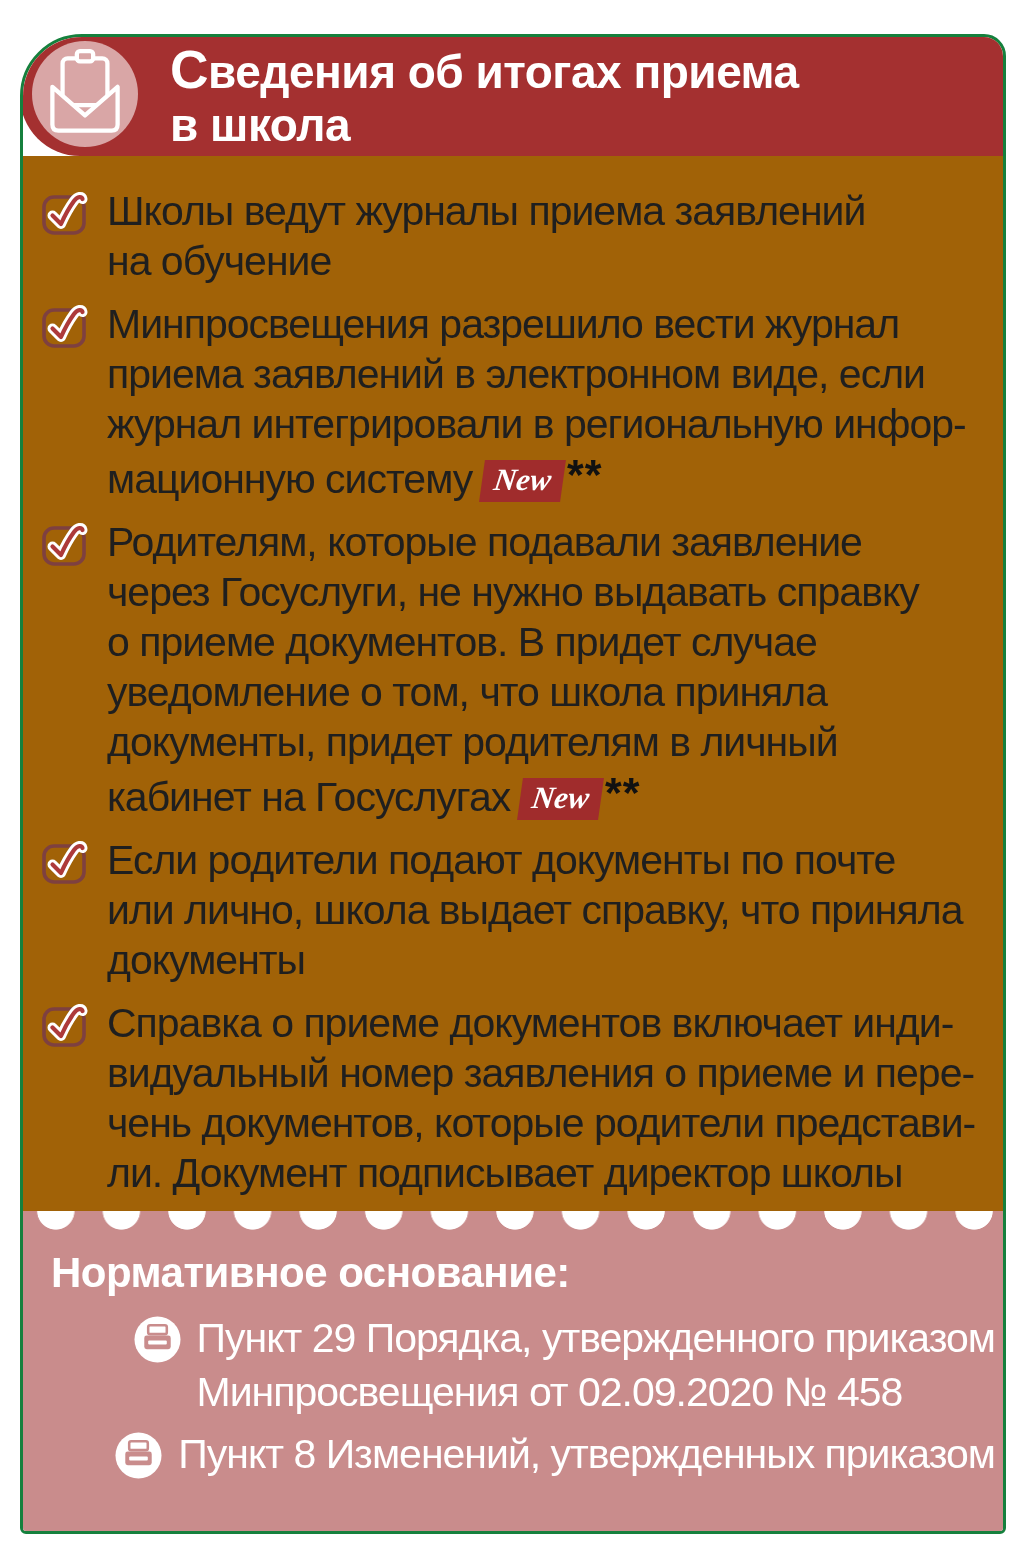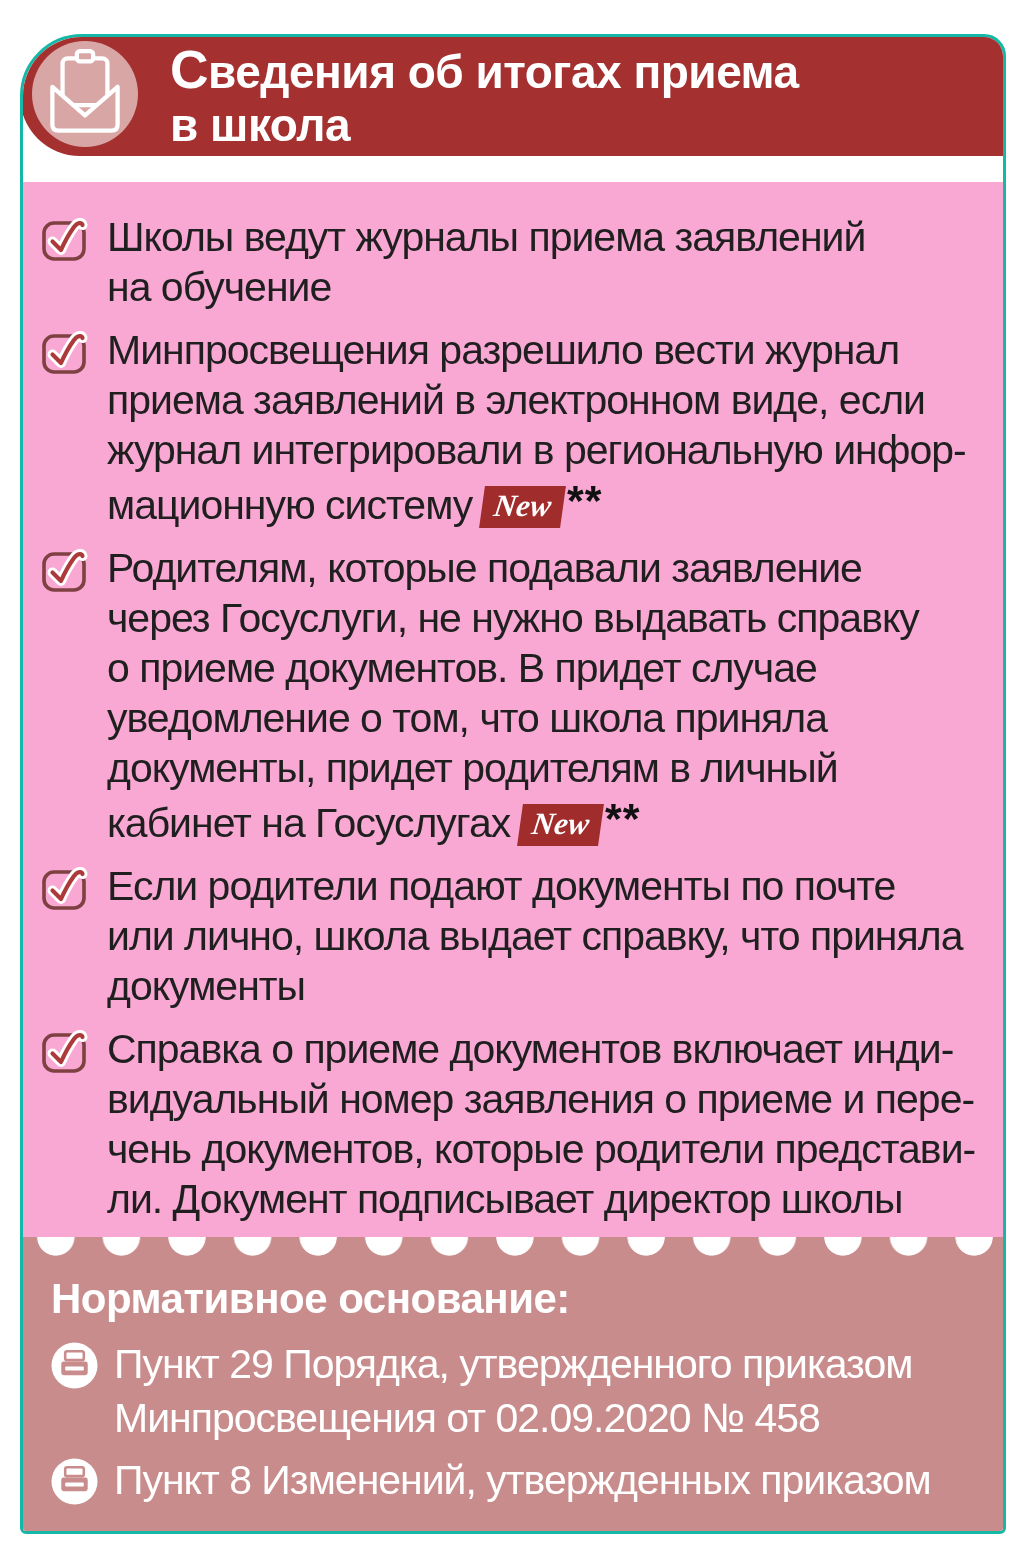--- a/index.html
+++ b/index.html
@@ -3,40 +3,40 @@
 <meta charset="utf-8">
 <style>
   html,body{margin:0;padding:0;}
   body{
     width:1024px;height:1554px;background:#ffffff;position:relative;
     font-family:"Liberation Sans","DejaVu Sans",sans-serif;
     -webkit-font-smoothing:antialiased;
   }
   .card{
     position:absolute;left:20px;top:34px;width:986px;height:1500px;
-    box-sizing:border-box;border:3px solid #14b8a6;
+    box-sizing:border-box;border:3px solid #15803d;
     border-radius:62px 22px 6px 6px;
     display:flex;flex-direction:column;overflow:hidden;background:#ffffff;
   }
   
   .hdr{
     flex:none;height:122px;margin:-3px -3px 0 -3px;position:relative;
     background:#a43030;border-radius:62px 20px 0 60px;
   }
   .hdr-circle{
     position:absolute;left:12px;top:7px;width:106px;height:106px;
   }
   .hdr-title{
     position:absolute;left:150px;top:9px;color:#ffffff;font-weight:bold;
     font-size:46px;line-height:53px;letter-spacing:-0.5px;
   }
   .hdr-title .l1::first-letter{font-size:1.16em;}
   
   .body{
-    flex:1 1 auto;padding:30px 14px 0 17px;box-sizing:border-box;background:#f9a8d4;margin-top:26px;
+    flex:1 1 auto;padding:30px 14px 0 17px;box-sizing:border-box;background:#a16207;
   }
   .chk-item{display:flex;align-items:flex-start;margin-bottom:13px;}
   .chk-item .ic{flex:none;width:50px;height:50px;margin-top:1px;}
   .chk-item .txt{
     margin-left:17px;color:#1f1f1f;font-size:41px;line-height:50px;letter-spacing:-1px;
   }
   .line{white-space:nowrap;}
   .new-badge{
     display:inline-block;background:#a02c2c;color:#ffffff;
     font-family:"Liberation Serif","DejaVu Serif",serif;
@@ -55,21 +55,21 @@
   .scallop{
     height:26px;
     background-image:radial-gradient(circle 19px at 50% 0px,#ffffff 96%,rgba(255,255,255,0) 100%);
     background-size:65.6px 26px;background-repeat:repeat-x;
   }
   .legal-inner{padding:12px 8px 0 28px;}
   .legal-heading{
     color:#ffffff;font-weight:bold;font-size:42px;line-height:48px;
     letter-spacing:-0.5px;margin-bottom:14px;
   }
-  .legal-item{display:flex;align-items:flex-start;margin-bottom:8px;}
+  .legal-item{display:flex;align-items:flex-start;margin-bottom:8px;justify-content:flex-end;}
   .legal-item .ic{flex:none;width:47px;height:47px;margin-top:5px;}
   .legal-item .txt{
     margin-left:16px;color:#ffffff;font-size:41px;line-height:54px;letter-spacing:-1px;
   }
 </style>
 </head>
 <body>
 
 <div class="card">
 

